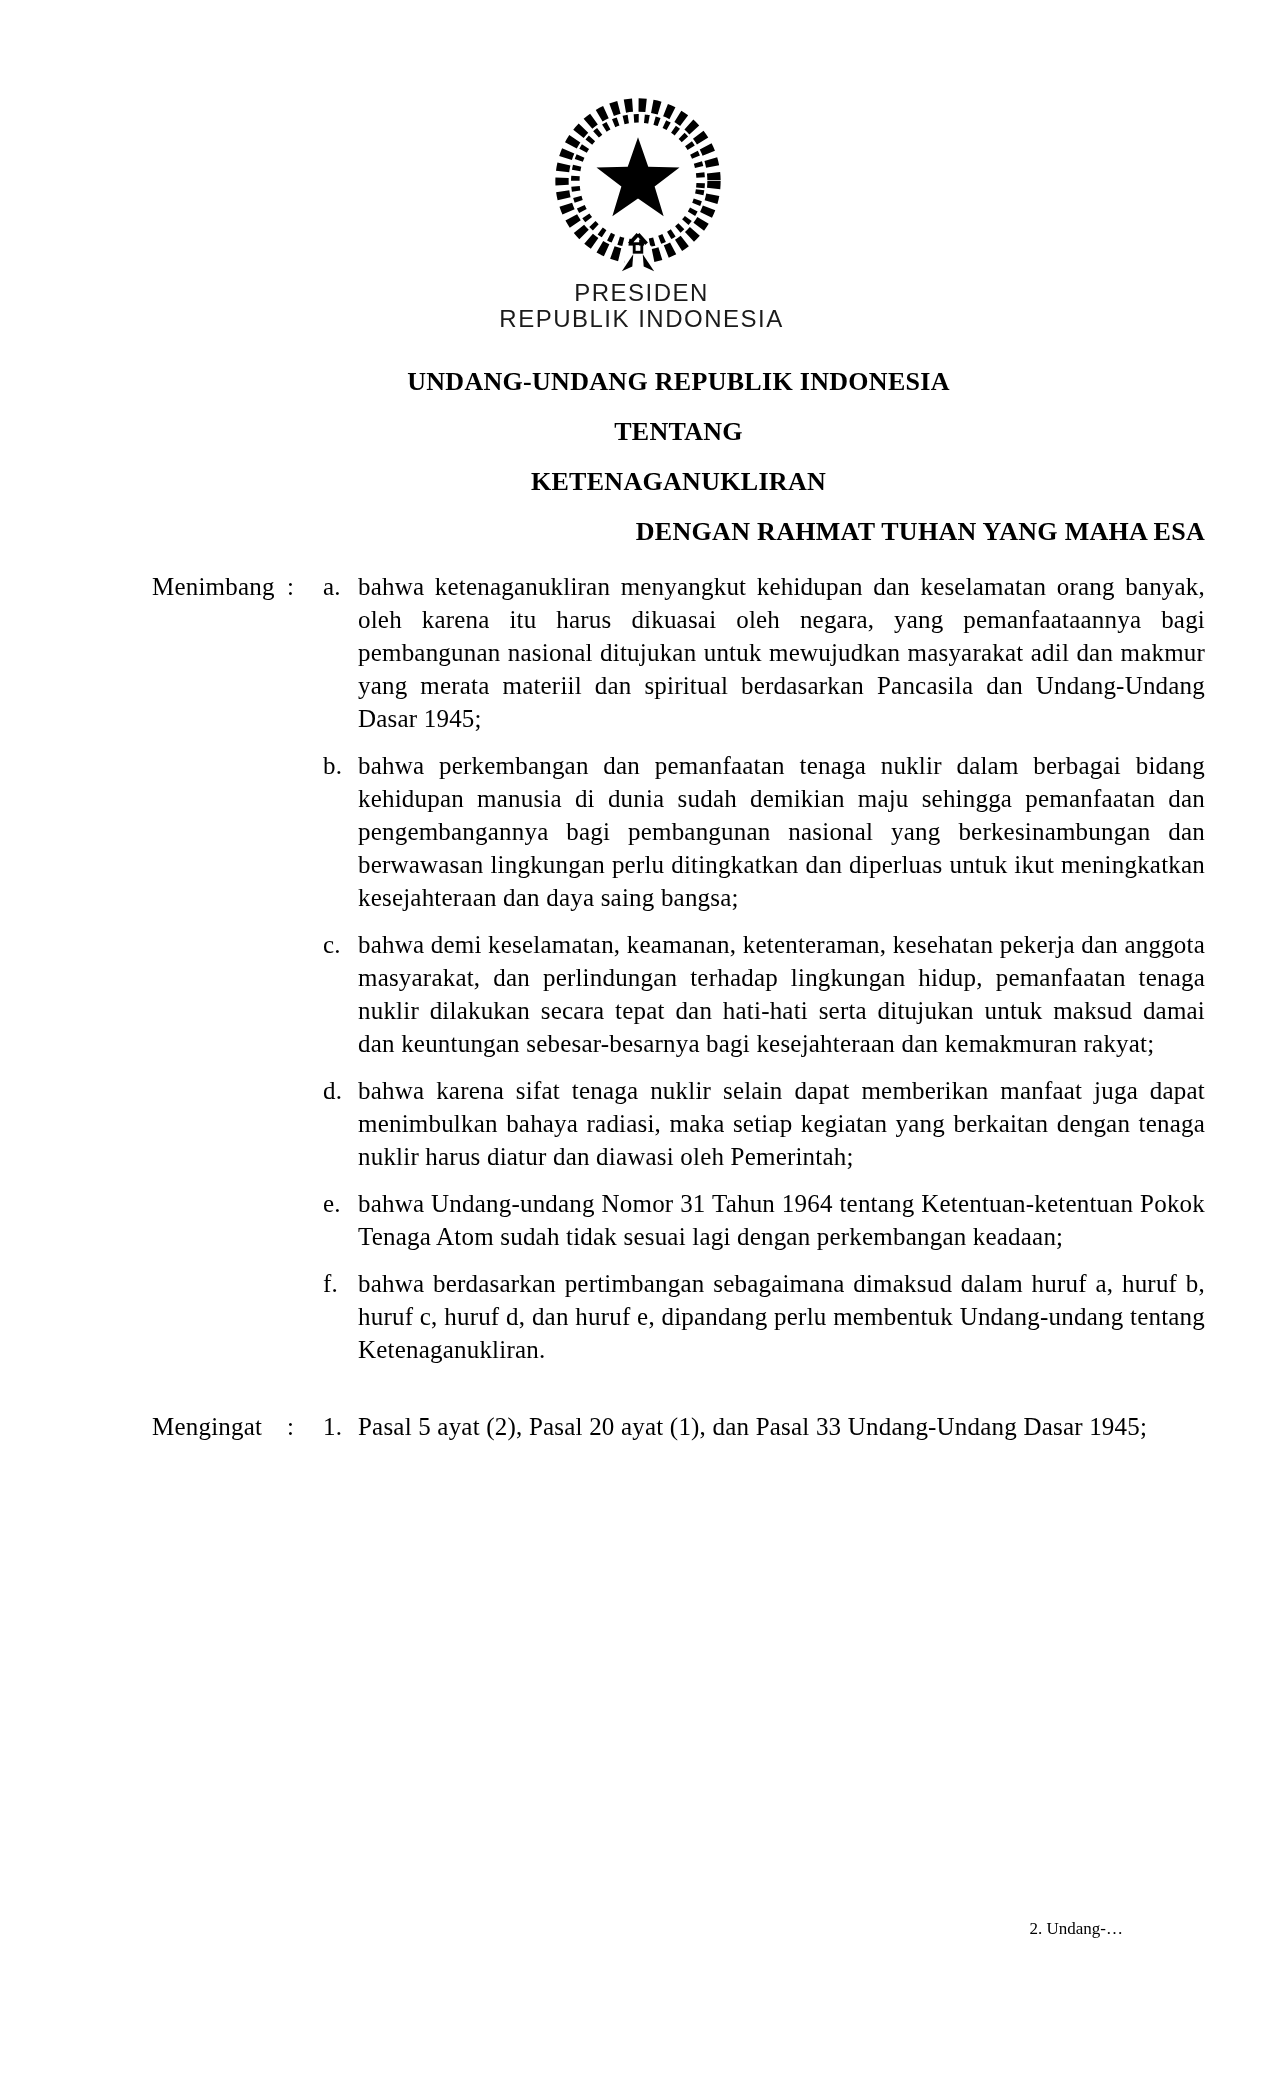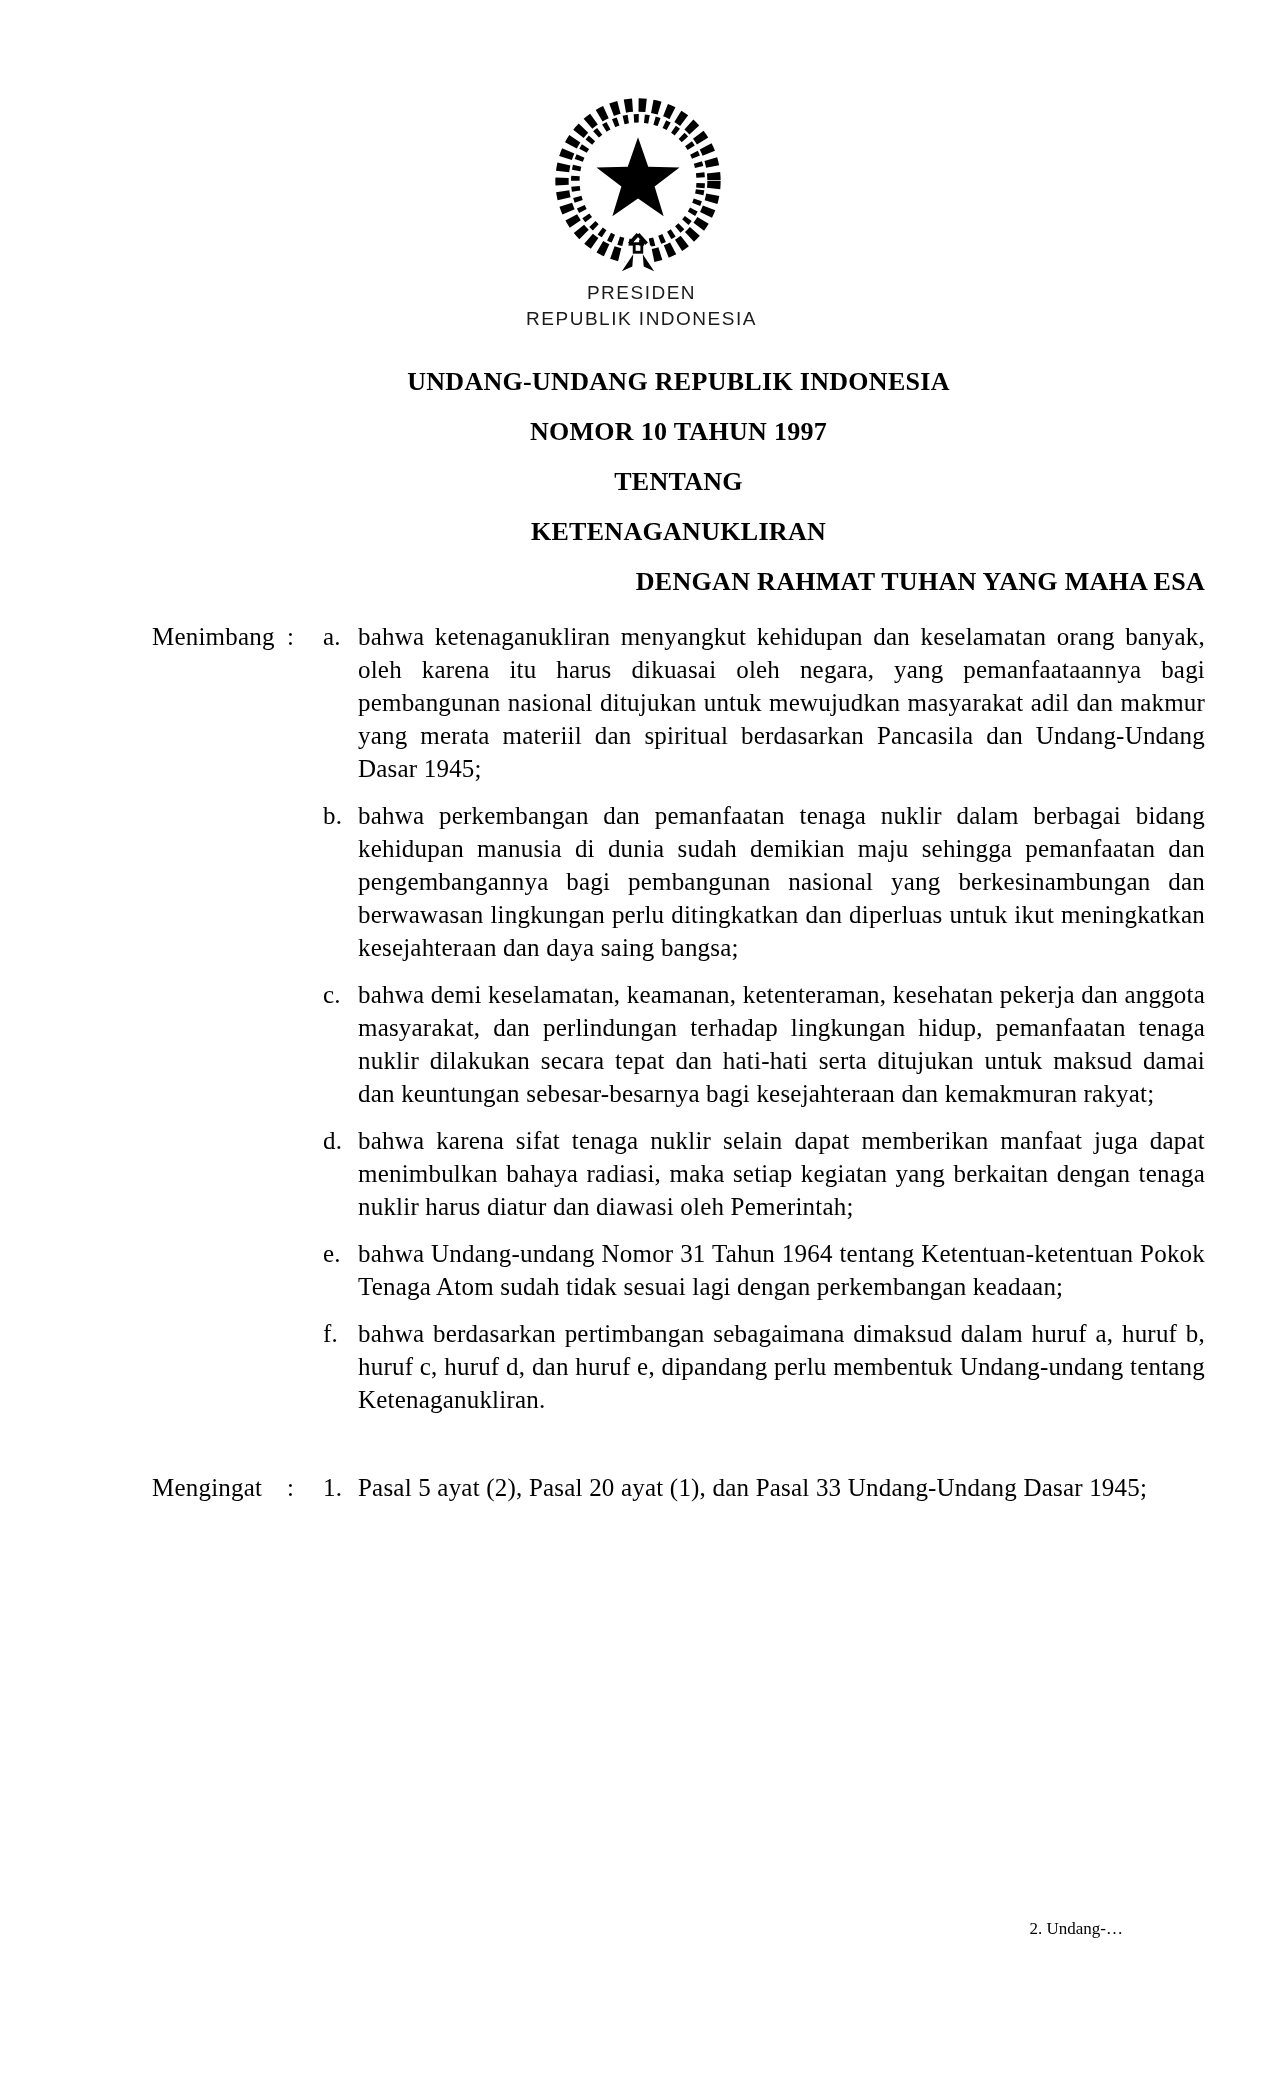--- a/index.html
+++ b/index.html
@@ -14,21 +14,21 @@
     font-family: "Liberation Serif", serif;
     overflow: hidden;
   }
   .content { padding: 0 70px 0 152px; }
 
   
   .letterhead { text-align: center; padding-top: 86px; }
   .emblem { width: 190px; height: 190px; display: inline-block; }
   .letterhead .org {
     font-family: "Liberation Sans", sans-serif;
-    font-size: 19px;
+    font-size: 24px;
     line-height: 26px;
     letter-spacing: 1.5px;
     color: #1a1a1a;
     margin-left: 8px;
   }
 
   
   .title-block { text-align: center; margin-top: 36px; }
   .heading-line {
     font-weight: bold;
@@ -42,21 +42,21 @@
 
   
   .clause {
     display: grid;
     grid-template-columns: 135px 36px 1fr;
     font-size: 25px;
     line-height: 33px;
     letter-spacing: 0.2px;
   }
   .clause-considering { margin-top: 24px; }
-  .clause-recalling { margin-top: 55px; }
+  .clause-recalling { margin-top: 44px; }
   .clause-label { white-space: nowrap; }
   .clause-colon { text-align: left; }
   .clause-items { list-style: none; }
   .clause-item { display: flex; margin-bottom: 14px; }
   .clause-item:last-child { margin-bottom: 0; }
   .item-marker { width: 35px; flex-shrink: 0; }
   .item-text {
     flex: 1;
     text-align: justify;
     text-justify: inter-word;
@@ -92,21 +92,20 @@
       <path d="M5,77 L17,95 L6,90 Z" fill="#000"></path>
     </svg>
     <div class="org">PRESIDEN</div>
     <div class="org">REPUBLIK INDONESIA</div>
   </div>
 
   <div class="content">
 
     <div class="title-block">
       <div class="heading-line">UNDANG-UNDANG REPUBLIK INDONESIA</div>
-      <div class="heading-line">NOMOR 10 TAHUN 1997</div>
       <div class="heading-line">TENTANG</div>
       <div class="heading-line">KETENAGANUKLIRAN</div>
     </div>
 
     <div class="invocation heading-line">DENGAN RAHMAT TUHAN YANG MAHA ESA</div>
 
 
     <div class="clause clause-considering">
       <div class="clause-label">Menimbang</div>
       <div class="clause-colon">:</div>

